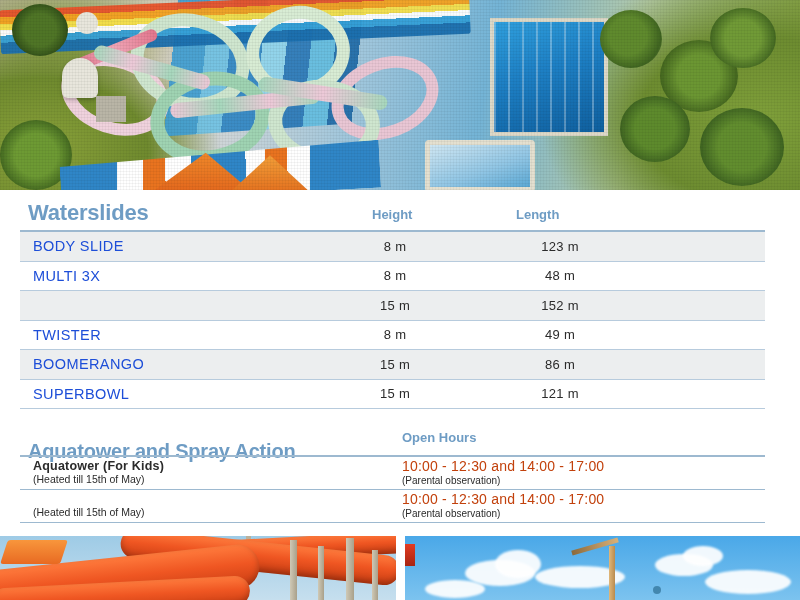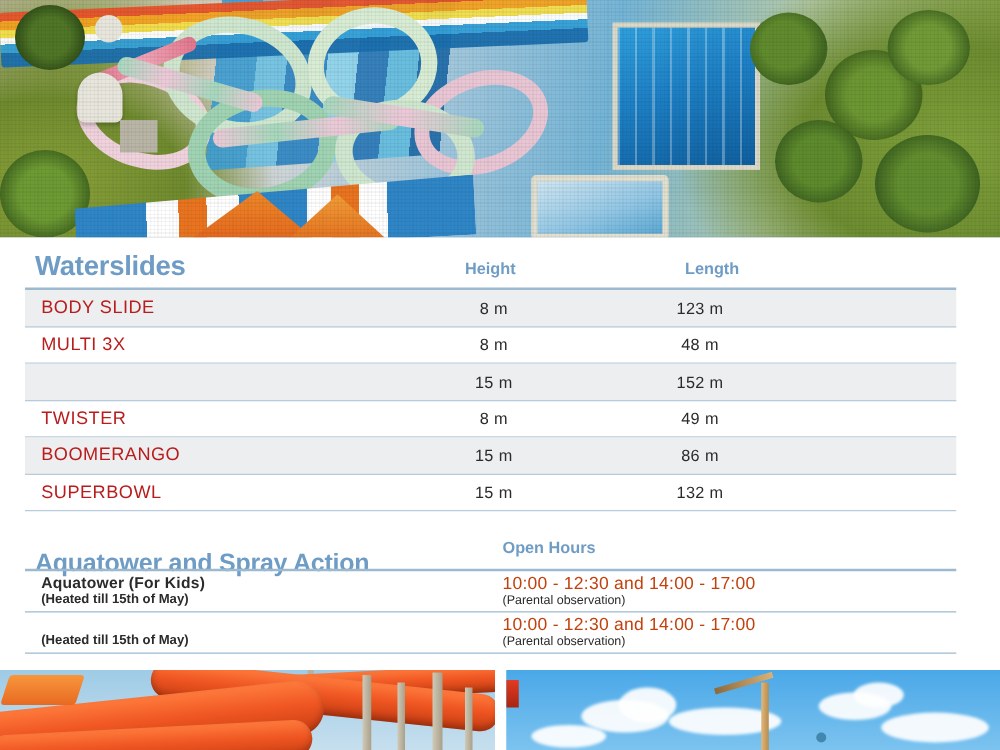--- a/index.html
+++ b/index.html
@@ -130,36 +130,36 @@
     font-weight: bold;
     letter-spacing: -0.2px;
   }
   .ws-title {
     position: absolute; left: 28px; top: 10px; font-size: 22px;
   }
   .col-head {
     position: absolute; top: 17px; color: #6e9cc4; font-size: 13px; font-weight: bold;
   }
   .col-head.h { left: 372px; }
-  .col-head.l { left: 548px; }
+  .col-head.l { left: 516px; }
 
   .table {
     position: absolute; left: 20px; top: 42px; width: 745px;
   }
   .rule-top {
     position: absolute; left: 20px; top: 40px; width: 745px; height: 2px; background: #9db9d0;
   }
   .trow {
     position: relative; height: 29.5px;
     border-bottom: 1px solid #b7cbdd;
     display: flex; align-items: center;
   }
   .trow.alt { background: #eceeef; }
   .trow .name {
-    position: absolute; left: 13px; font-size: 14.5px; color: #b91c1c;
+    position: absolute; left: 13px; font-size: 14.5px; color: #1d4ed8;
     letter-spacing: .4px; font-weight: 500;
   }
   .trow .h, .trow .l {
     position: absolute; font-size: 13px; color: #2b2b2b; letter-spacing: .3px;
     text-align: center; width: 90px;
   }
   .trow .h { left: 330px; }
   .trow .l { left: 495px; text-align: center; }
 
   
@@ -176,21 +176,21 @@
   .aqtable { position: absolute; left: 20px; top: 267px; width: 745px; }
   .aqrow {
     position: relative; height: 33px;
     border-bottom: 1px solid #9db9d0;
   }
   .aqrow .n1 {
     position: absolute; left: 13px; top: 2px; font-size: 12.5px; font-weight: bold; color: #2b2b2b;
     letter-spacing: .2px;
   }
   .aqrow .n2 {
-    position: absolute; left: 13px; top: 16px; font-size: 10.5px; font-weight: bold; color: #2b2b2b; text-align: right;
+    position: absolute; left: 13px; top: 16px; font-size: 10.5px; font-weight: normal; color: #2b2b2b; text-align: right;
   }
   .aqrow .v1 {
     position: absolute; left: 382px; top: 1px; font-size: 14px; color: #c2410c; letter-spacing: .2px;
   }
   .aqrow .v2 {
     position: absolute; left: 382px; top: 18px; font-size: 10px; color: #2b2b2b;
   }
 
   
   .foot { position: absolute; left: 0; top: 536px; width: 800px; height: 64px; background: #fff; }
@@ -323,21 +323,21 @@
         <span class="l">49 m</span>
       </div>
       <div class="trow alt">
         <span class="name">BOOMERANGO</span>
         <span class="h">15 m</span>
         <span class="l">86 m</span>
       </div>
       <div class="trow">
         <span class="name">SUPERBOWL</span>
         <span class="h">15 m</span>
-        <span class="l">132 m</span>
+        <span class="l">121 m</span>
       </div>
     </div>
 
     <div class="section-title aq-title">Aquatower and Spray Action</div>
     <div class="aq-head">Open Hours</div>
     <div class="aq-rule"></div>
 
     <div class="aqtable">
       <div class="aqrow">
         <span class="n1">Aquatower (For Kids)</span>

